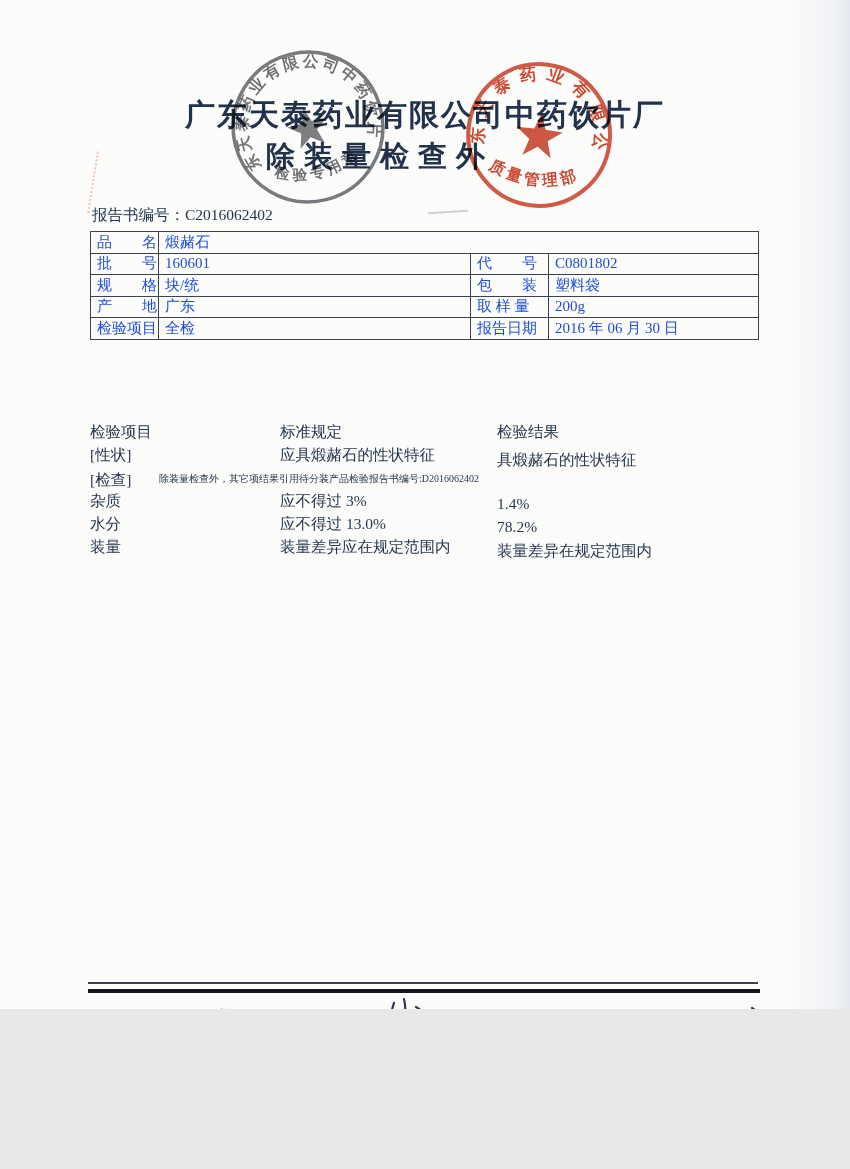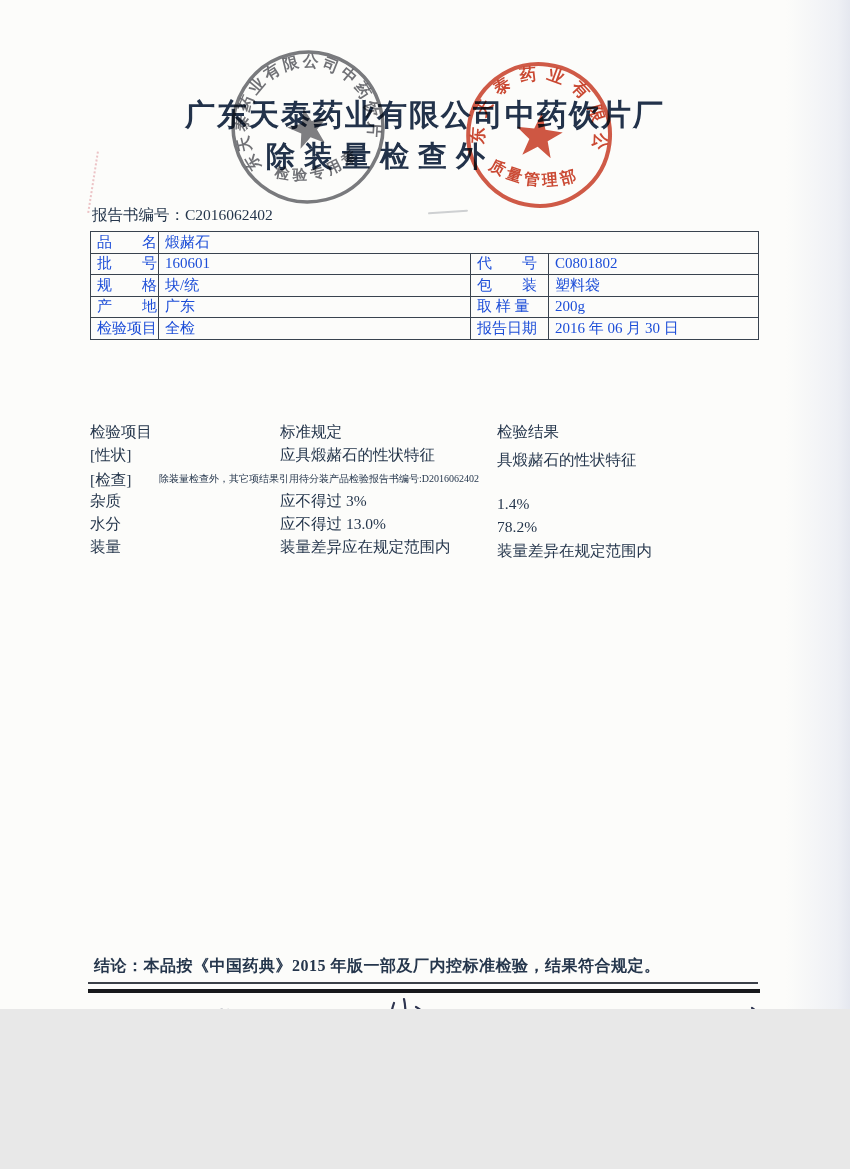--- a/index.html
+++ b/index.html
@@ -163,21 +163,20 @@
       <span class="rcol2">应不得过 13.0%</span>
       <span class="rcol3" style="top:4px">78.2%</span>
     </div>
     <div class="rrow" style="top:537px">
       <span class="rcol1">装量</span>
       <span class="rcol2">装量差异应在规定范围内</span>
       <span class="rcol3" style="top:4px">装量差异在规定范围内</span>
     </div>
   </div>
 
-  <div class="conclusion">结论：本品按《中国药典》2015 年版一部及厂内控标准检验，结果符合规定。</div>
   <div class="rule-thin"></div>
   <div class="rule-thick"></div>
 
   <div class="signoff-label" style="left:93px;top:1012px">检验者：</div>
   <svg class="sig" style="left:158px;top:1000px" width="110" height="45" viewBox="0 0 110 45">
     <path d="M6 28 Q10 10 20 12 Q12 18 20 28 Q26 34 18 36"></path>
     <path d="M30 14 Q29 26 33 36 M30 20 Q40 12 44 18 Q47 24 40 27 Q48 28 46 36"></path>
     <path d="M58 12 Q68 6 66 16 L62 32 M56 22 L76 18 M70 10 Q76 20 82 14 Q86 24 78 34 Q70 40 66 36"></path>
   </svg>
 

